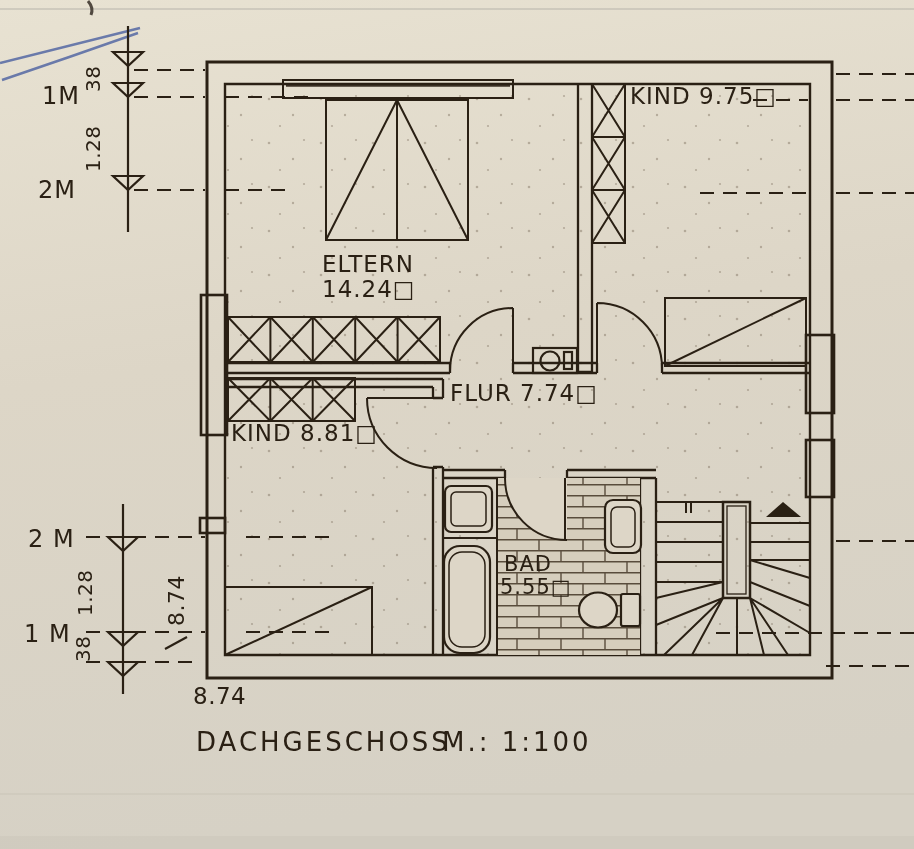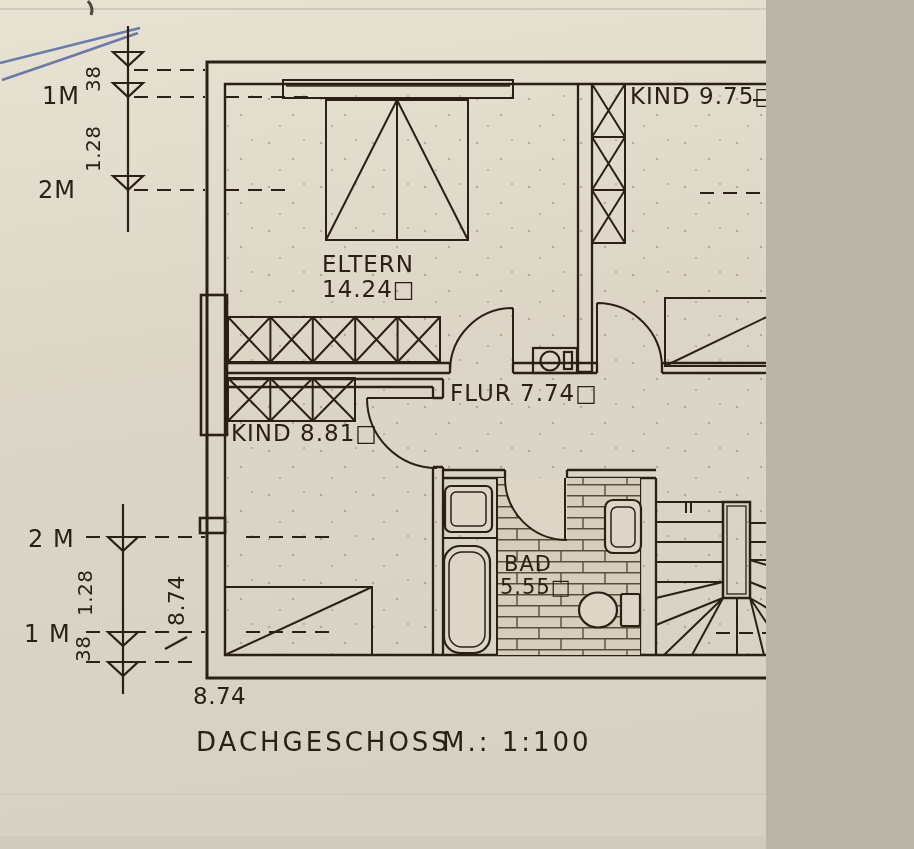--- a/index.html
+++ b/index.html
@@ -1,16 +1,16 @@
 <!DOCTYPE html>
 <html><head>
 <meta charset="utf-8">
 <style>
   html,body{margin:0;padding:0;background:#b9b4a8;}
-  .page{width:766px;height:849px;position:relative;overflow:hidden;
+  .page{width:914px;height:849px;position:relative;overflow:hidden;
         font-family:"DejaVu Sans", sans-serif;}
   svg{display:block}
   text{fill:#2a2014;}
   .lbl{font-size:23px;letter-spacing:1px;}
   .dim{font-size:24px;letter-spacing:1px;}
   .dimr{font-size:20px;letter-spacing:0.5px;}
   .title{font-size:26px;letter-spacing:3px;}
 </style>
 </head>
 <body>

